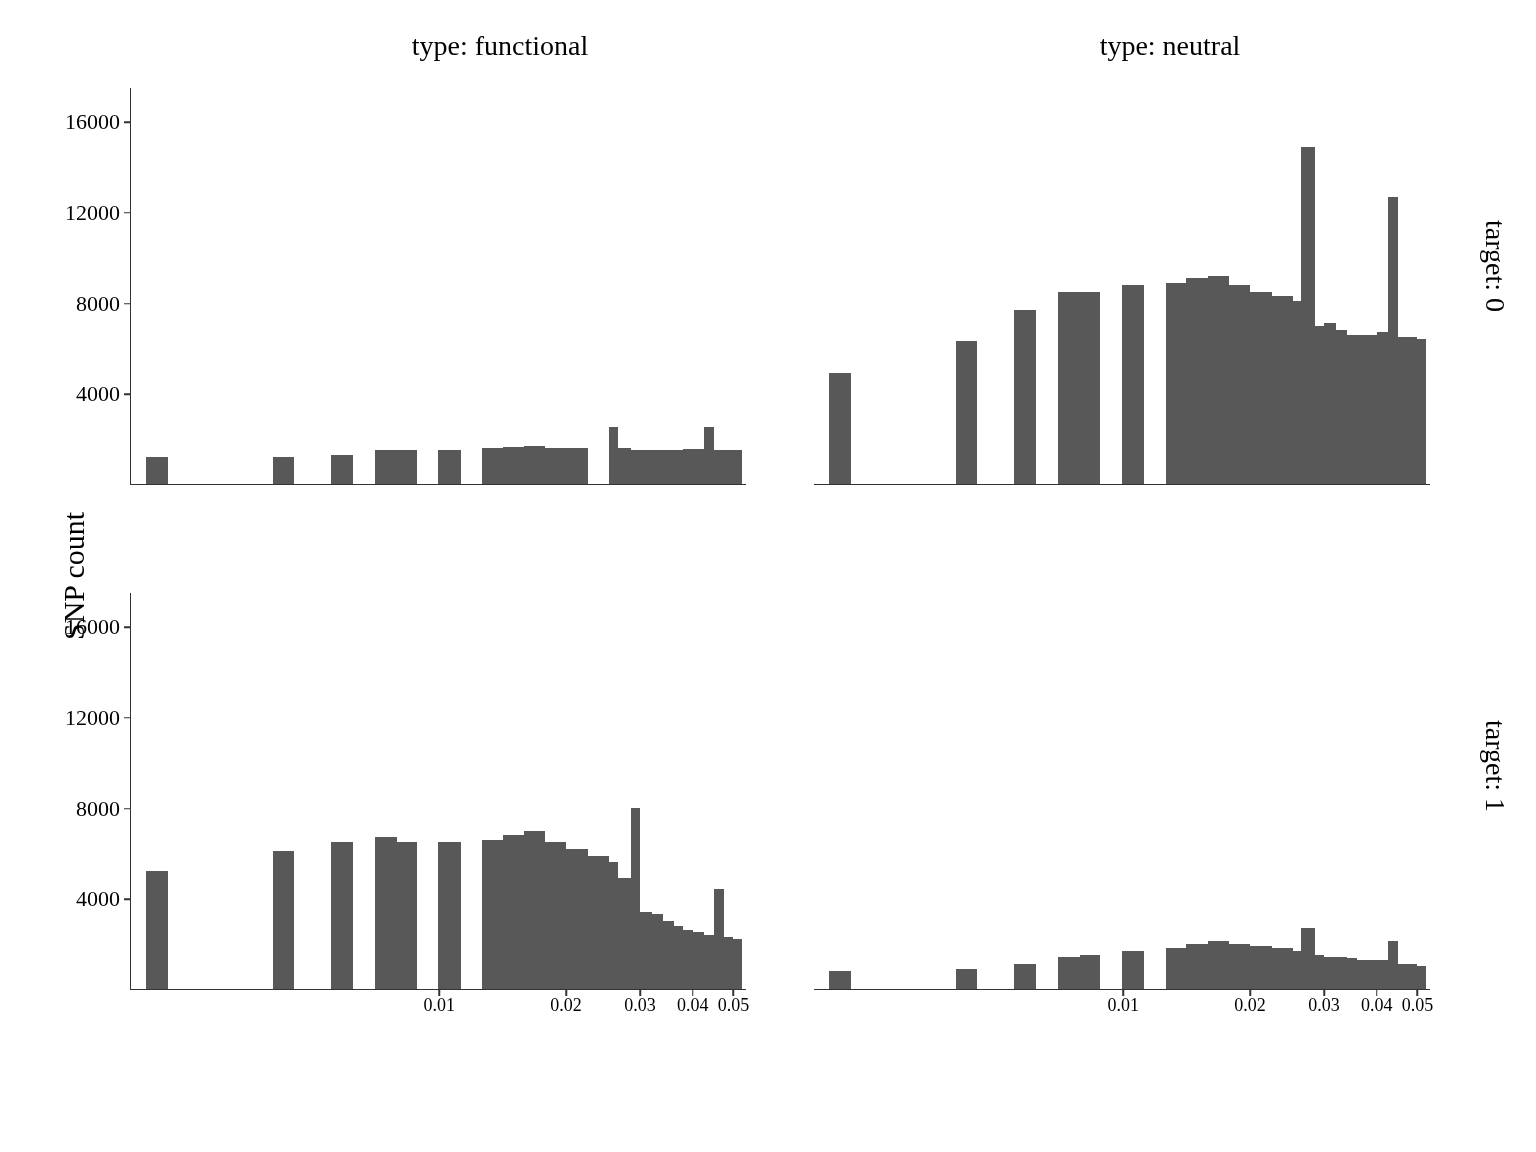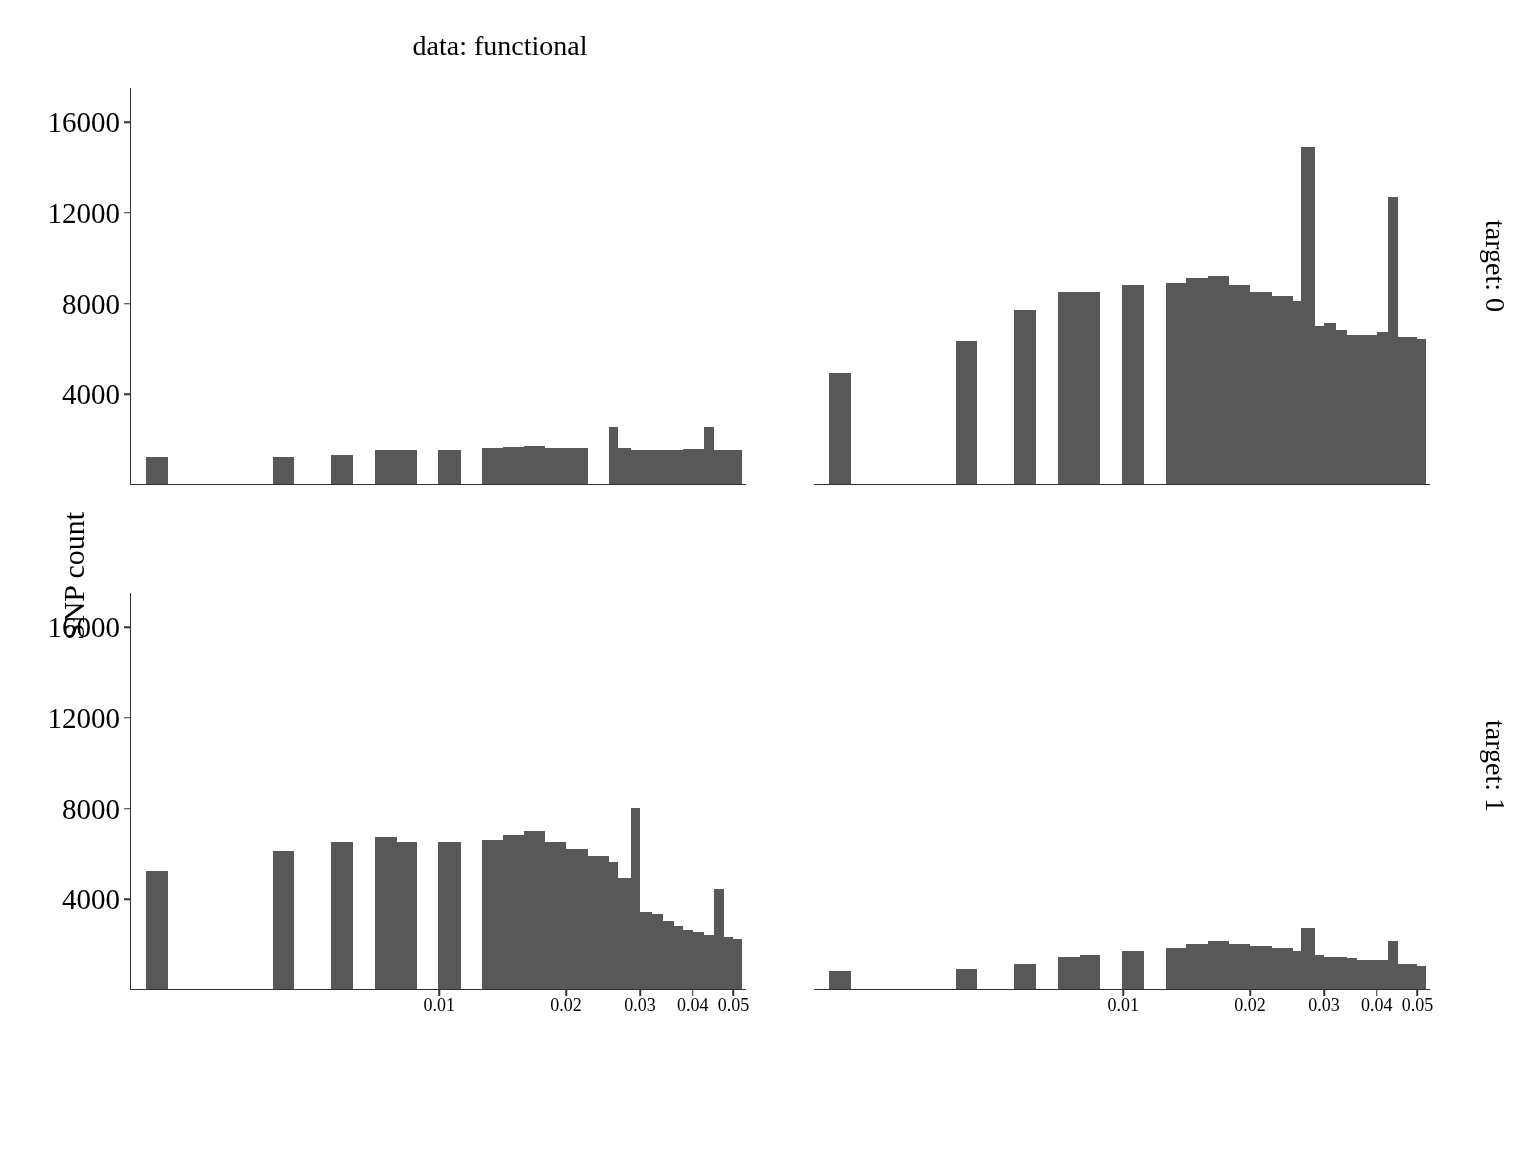--- a/index.html
+++ b/index.html
@@ -75,21 +75,21 @@
     height: 100%;
   }
   .bar {
     position: absolute;
     bottom: 0;
     background: #585858;
   }
   .ytick {
     position: absolute;
     right: calc(100% - 18px);
-    font-size: 29px;
+    font-size: 22px;
     transform: translateY(-50%);
     padding-right: 8px;
   }
   .tickmark-y {
     position: absolute;
     left: 14px;
     width: 6px;
     height: 1.5px;
     background: #333;
     transform: translateY(-50%);
@@ -109,21 +109,22 @@
     transform: translateX(-50%);
   }
 </style>
 </head>
 <body>
 
 <div class="figure">
 
   <div class="ylabel">SNP count</div>
 
-  <div class="col-title" style="left:300px; width:400px;">data: functional</div>
+  <div class="col-title" style="left:300px; width:400px;">type: functional</div>
+  <div class="col-title" style="left:970px; width:400px;">type: neutral</div>
 
   <div class="row-title" style="top:220px;">target: 0</div>
   <div class="row-title" style="top:720px;">target: 1</div>
 
   <div class="facets">
     <div class="panel leftcol">
       <div class="plot">
           <div class="bars">
             <div class="bar" style="left: 2.47361%; width: 3.49416%; height: 6.85714%;"></div>
             <div class="bar" style="left: 23.0366%; width: 3.49416%; height: 6.85714%;"></div>

